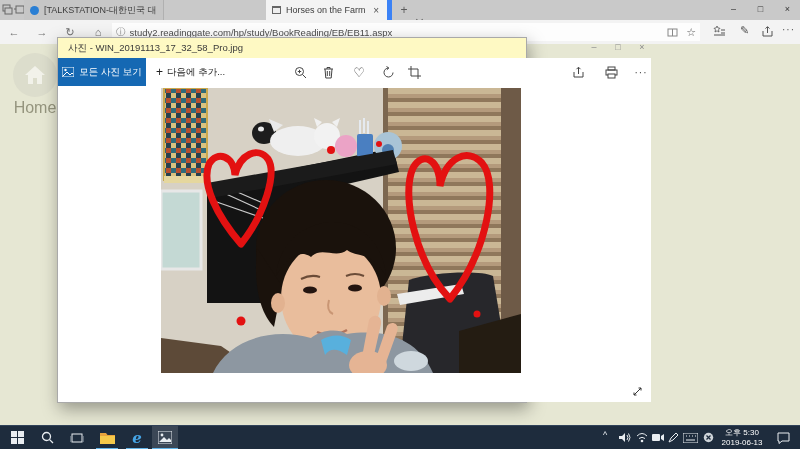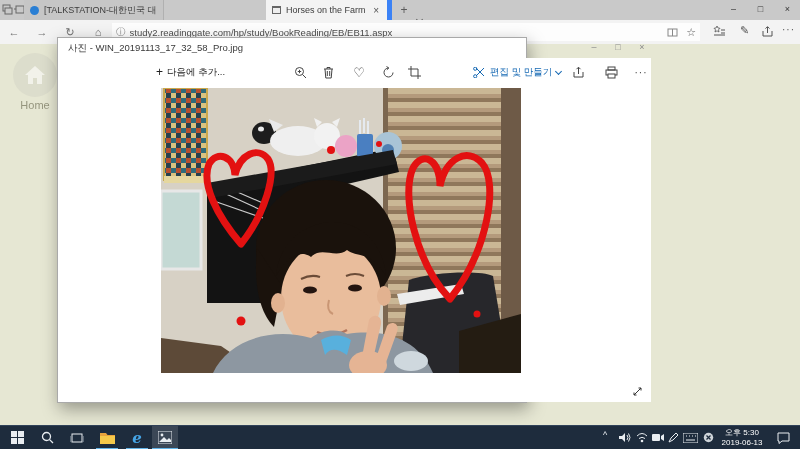--- a/index.html
+++ b/index.html
@@ -26,24 +26,24 @@
   .navglyph{top:20px;width:24px;height:24px;text-align:center;line-height:24px;font-size:11px;color:#707070;}
   .urlbox{left:112px;top:23px;width:588px;height:18px;background:#fdfdfd;display:flex;align-items:center;
           padding:0 4px;font-size:9.5px;color:#8a8a8a;}
   .url-text{color:#4d4d4d;margin-left:4px;flex:1;overflow:hidden;white-space:nowrap;}
   .chev{display:inline-block;width:5px;height:5px;border-right:1.4px solid #666;border-bottom:1.4px solid #666;transform:rotate(45deg);margin-top:-2px;}
 
   
   .webpage{left:0;top:44px;width:800px;height:381px;background:var(--page-bg);}
   .home-circle{left:13px;top:9px;width:44px;height:44px;border-radius:50%;background:#dcddcc;
                display:flex;align-items:center;justify-content:center;}
-  .home-label{left:0;top:55px;width:70px;text-align:center;font-size:11px;color:#95957e;}
+  .home-label{left:0;top:55px;width:70px;text-align:center;font-size:16px;color:#95957e;}
 
   
-  .photos-win{left:57px;top:37px;width:470px;height:366px;background:#ffffff;border:1px solid #a9a9a9;
+  .photos-win{left:57px;top:37px;width:470px;height:366px;background:#fef9c3;border:1px solid #a9a9a9;
               box-shadow:2px 6px 16px rgba(0,0,0,.35);}
   .pw-title{left:10px;top:0;height:20px;line-height:20px;font-size:9.5px;color:#3a3a3a;white-space:nowrap;}
   .pw-ctl{top:0;width:24px;height:20px;text-align:center;line-height:19px;font-size:9px;color:#8a8a8a;}
   .pw-toolbar{left:0;top:20px;width:593px;height:28px;background:#fff;}
   .btn-seeall{left:0;top:0;width:88px;height:28px;background:var(--accent-blue);color:#fff;
               display:flex;align-items:center;justify-content:center;gap:5px;font-size:9.5px;}
   .addto{left:98px;top:0;height:28px;display:flex;align-items:center;gap:4px;font-size:9.5px;color:#222;}
   .t-ico{top:5px;width:18px;height:18px;display:flex;align-items:center;justify-content:center;color:#444;}
   .edit-group{left:415px;top:0;height:28px;display:flex;align-items:center;gap:4px;font-size:9.5px;color:var(--accent-blue);}
   .pw-content{left:0;top:48px;width:593px;height:316px;background:#fff;}
@@ -138,20 +138,28 @@
     <div class="abs home-label">Home</div>
   </div>
 
   <div class="abs photos-win">
     <div class="abs pw-title">사진 - WIN_20191113_17_32_58_Pro.jpg</div>
     <div class="abs pw-ctl" style="left:524px;">–</div>
     <div class="abs pw-ctl" style="left:548px;">□</div>
     <div class="abs pw-ctl" style="left:572px;">×</div>
 
     <div class="abs pw-toolbar">
+      <div class="abs btn-seeall">
+        <svg width="12" height="10" viewBox="0 0 12 10">
+          <rect x="0" y="0" width="12" height="10" fill="none" stroke="#fff"></rect>
+            <circle cx="3.5" cy="3" r="1.2" fill="#fff"></circle>
+            <path d="M1 9 L5 5 L8 8 L10 6 L11 7" stroke="#fff" fill="none"></path>
+        </svg>
+        <span>모든 사진 보기</span>
+      </div>
       <div class="abs addto">
         <span style="font-size:12px;">+</span>
         <span>다음에 추가...</span>
       </div>
 
       <div class="abs t-ico" style="left:233px;">
         <svg width="13" height="13" viewBox="0 0 13 13">
             <circle cx="5.5" cy="5.5" r="4" fill="none" stroke="#444"></circle>
             <path d="M8.6 8.6 L12 12 M3.8 5.5 H7.2 M5.5 3.8 V7.2" stroke="#444" fill="none"></path>
           </svg>
@@ -169,29 +177,20 @@
             <path d="M11 6.5 A4.5 4.5 0 1 1 6.5 2" fill="none" stroke="#444"></path>
             <path d="M4.5 0.5 L6.8 2 L4.8 3.8" fill="none" stroke="#444"></path>
           </svg>
       </div>
       <div class="abs t-ico" style="left:347px;">
         <svg width="13" height="13" viewBox="0 0 13 13">
             <path d="M3 0 V10 H13 M0 3 H10 V13" fill="none" stroke="#444"></path>
           </svg>
       </div>
 
-      <div class="abs edit-group">
-        <svg width="13" height="11" viewBox="0 0 13 11">
-          <path d="M3 1 L11 9 M11 1 L3 9" stroke="#1568b3" fill="none"></path>
-            <circle cx="2.2" cy="9.3" r="1.6" fill="none" stroke="#1568b3"></circle>
-            <circle cx="2.2" cy="1.7" r="1.6" fill="none" stroke="#1568b3"></circle>
-        </svg>
-        <span>편집 및 만들기</span>
-        <span class="chev" style="border-color:#1568b3;"></span>
-      </div>
 
       <div class="abs t-ico" style="left:511px;">
         <svg width="13" height="13" viewBox="0 0 13 13">
             <path d="M2 6 V11 H11 V6" fill="none" stroke="#444"></path>
             <path d="M6.5 8 V1.5 M4.5 3.2 L6.5 1.2 L8.5 3.2" fill="none" stroke="#444"></path>
           </svg>
       </div>
       <div class="abs t-ico" style="left:544px;">
         <svg width="13" height="13" viewBox="0 0 13 13">
             <rect x="3" y="1" width="7" height="3" fill="none" stroke="#444"></rect>

